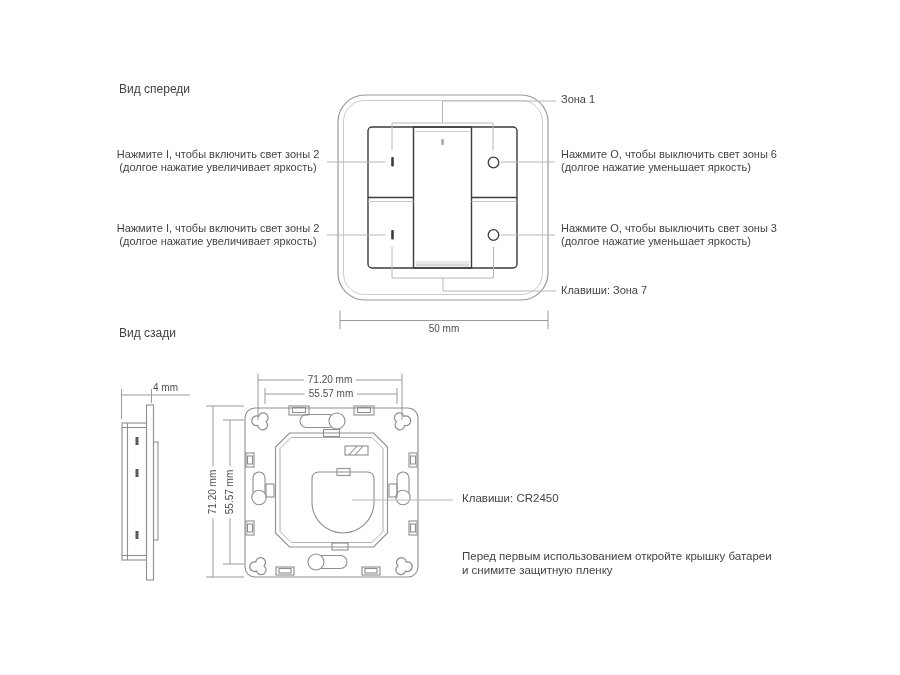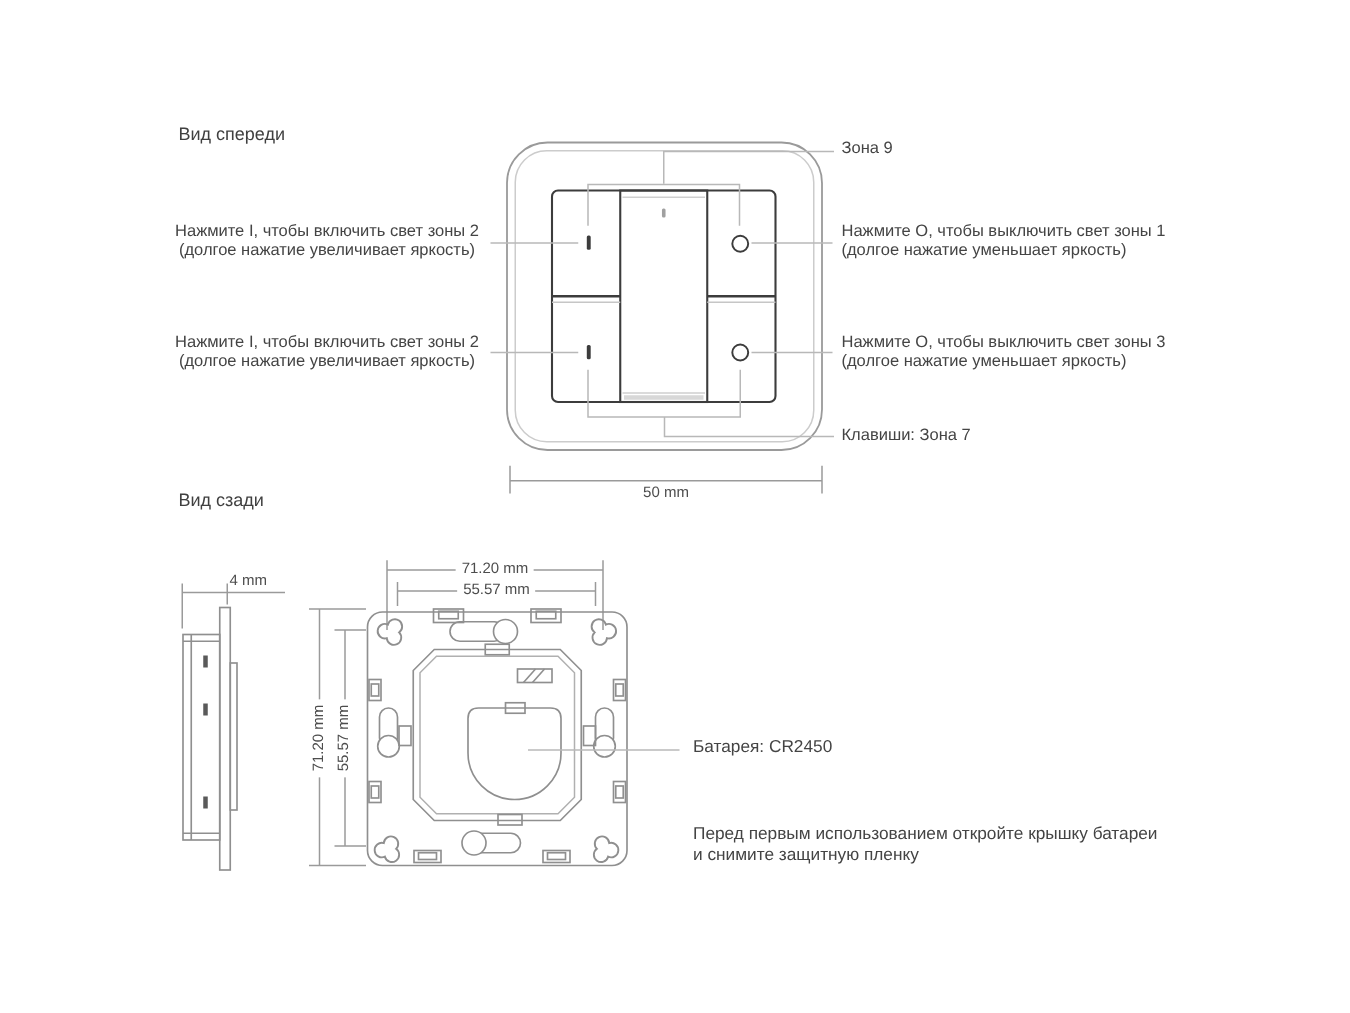--- a/index.html
+++ b/index.html
@@ -175,29 +175,29 @@
         <line x1="355" y1="455" x2="363" y2="446"></line>
       </g>
     </g>
 
     <line x1="352" y1="500" x2="453" y2="500" stroke="#b8b8b8" stroke-width="1"></line>
   </g>
 </svg>
 
 <div class="txt section-title" style="left:119px;top:82px;">Вид спереди</div>
 
-<div class="txt callout" style="left:561px;top:93px;">Зона 9</div>
+<div class="txt callout" style="left:561px;top:93px;">Зона 1</div>
 
 <div class="txt callout callout-left" style="left:110px;top:148px;">
   <div>Нажмите I, чтобы включить свет зоны 2</div>
   <div>(долгое нажатие увеличивает яркость)</div>
 </div>
 
 <div class="txt callout callout-right" style="left:561px;top:148px;">
-  <div>Нажмите O, чтобы выключить свет зоны 1</div>
+  <div>Нажмите O, чтобы выключить свет зоны 6</div>
   <div>(долгое нажатие уменьшает яркость)</div>
 </div>
 
 <div class="txt callout callout-left" style="left:110px;top:222px;">
   <div>Нажмите I, чтобы включить свет зоны 2</div>
   <div>(долгое нажатие увеличивает яркость)</div>
 </div>
 
 <div class="txt callout callout-right" style="left:561px;top:222px;">
   <div>Нажмите O, чтобы выключить свет зоны 3</div>
@@ -213,18 +213,18 @@
 <div class="txt dim" style="left:153px;top:383px;">4 mm</div>
 
 <div class="txt dim dim-bg center-xy" style="left:330px;top:380px;">71.20 mm</div>
 
 <div class="txt dim dim-bg center-xy" style="left:331px;top:394px;">55.57 mm</div>
 
 <div class="txt dim dim-bg rot" style="left:213px;top:492px;">71.20 mm</div>
 
 <div class="txt dim dim-bg rot" style="left:230px;top:492px;">55.57 mm</div>
 
-<div class="txt battery-label" style="left:462px;top:492px;">Батарея: CR2450</div>
+<div class="txt battery-label" style="left:462px;top:492px;">Клавиши: CR2450</div>
 
 <div class="txt note" style="left:462px;top:517px;margin-top:33px;">
   <div>Перед первым использованием откройте крышку батареи</div>
   <div>и снимите защитную пленку</div>
 </div>
 
 </body></html>

